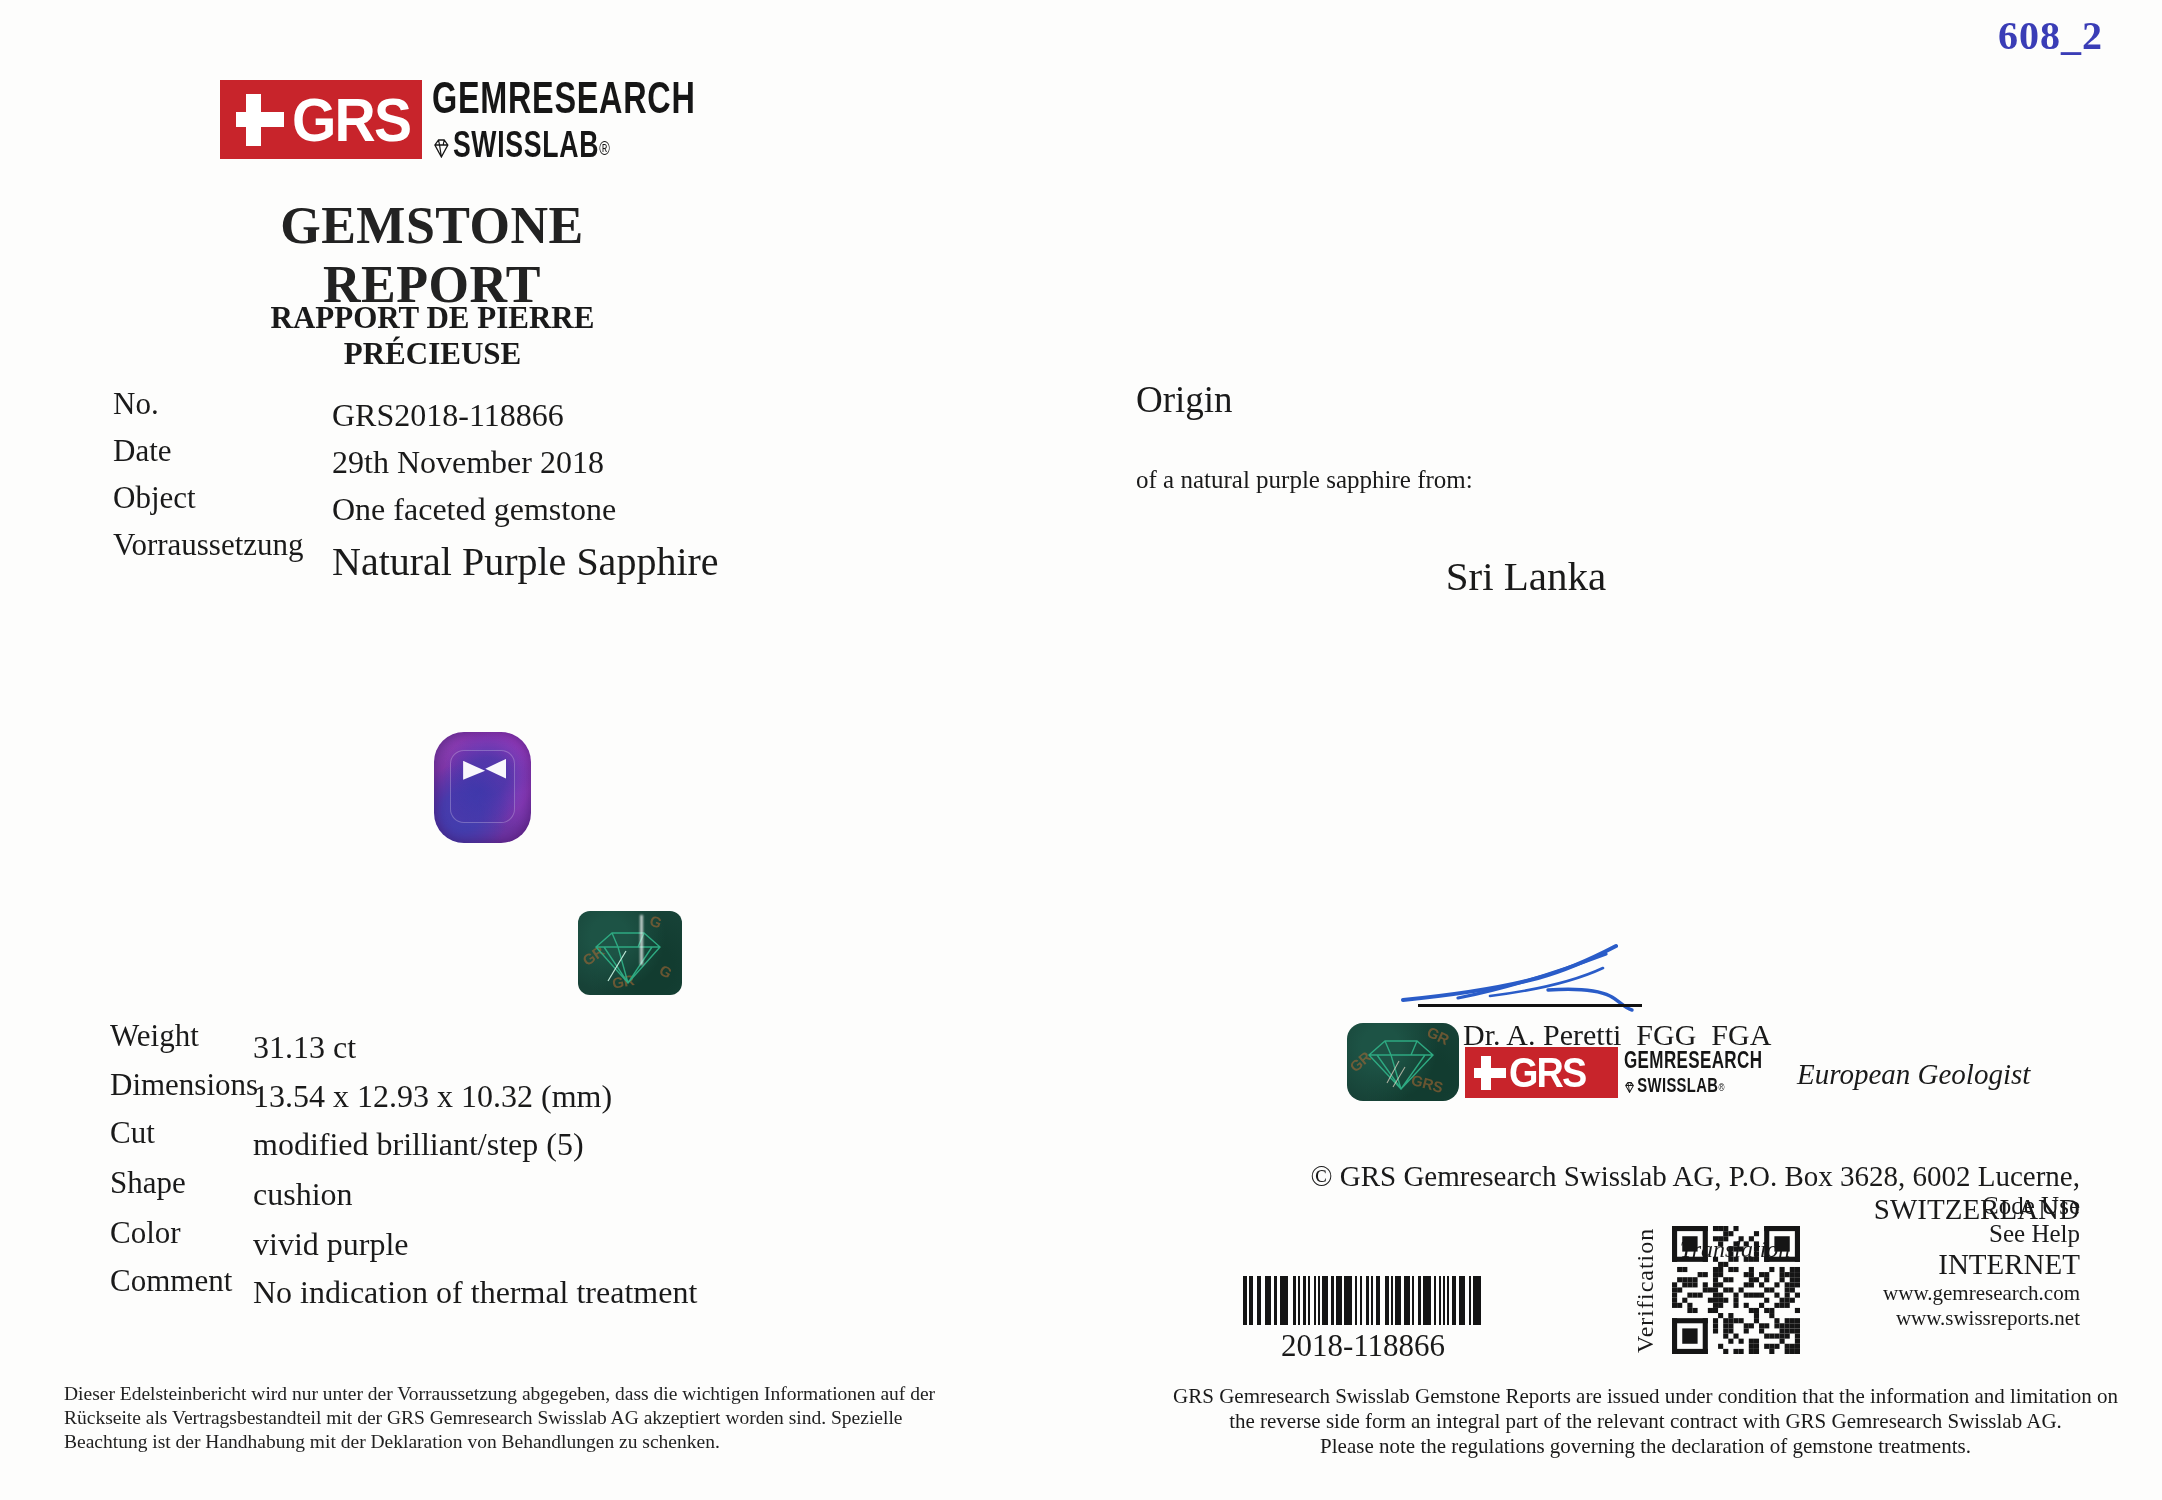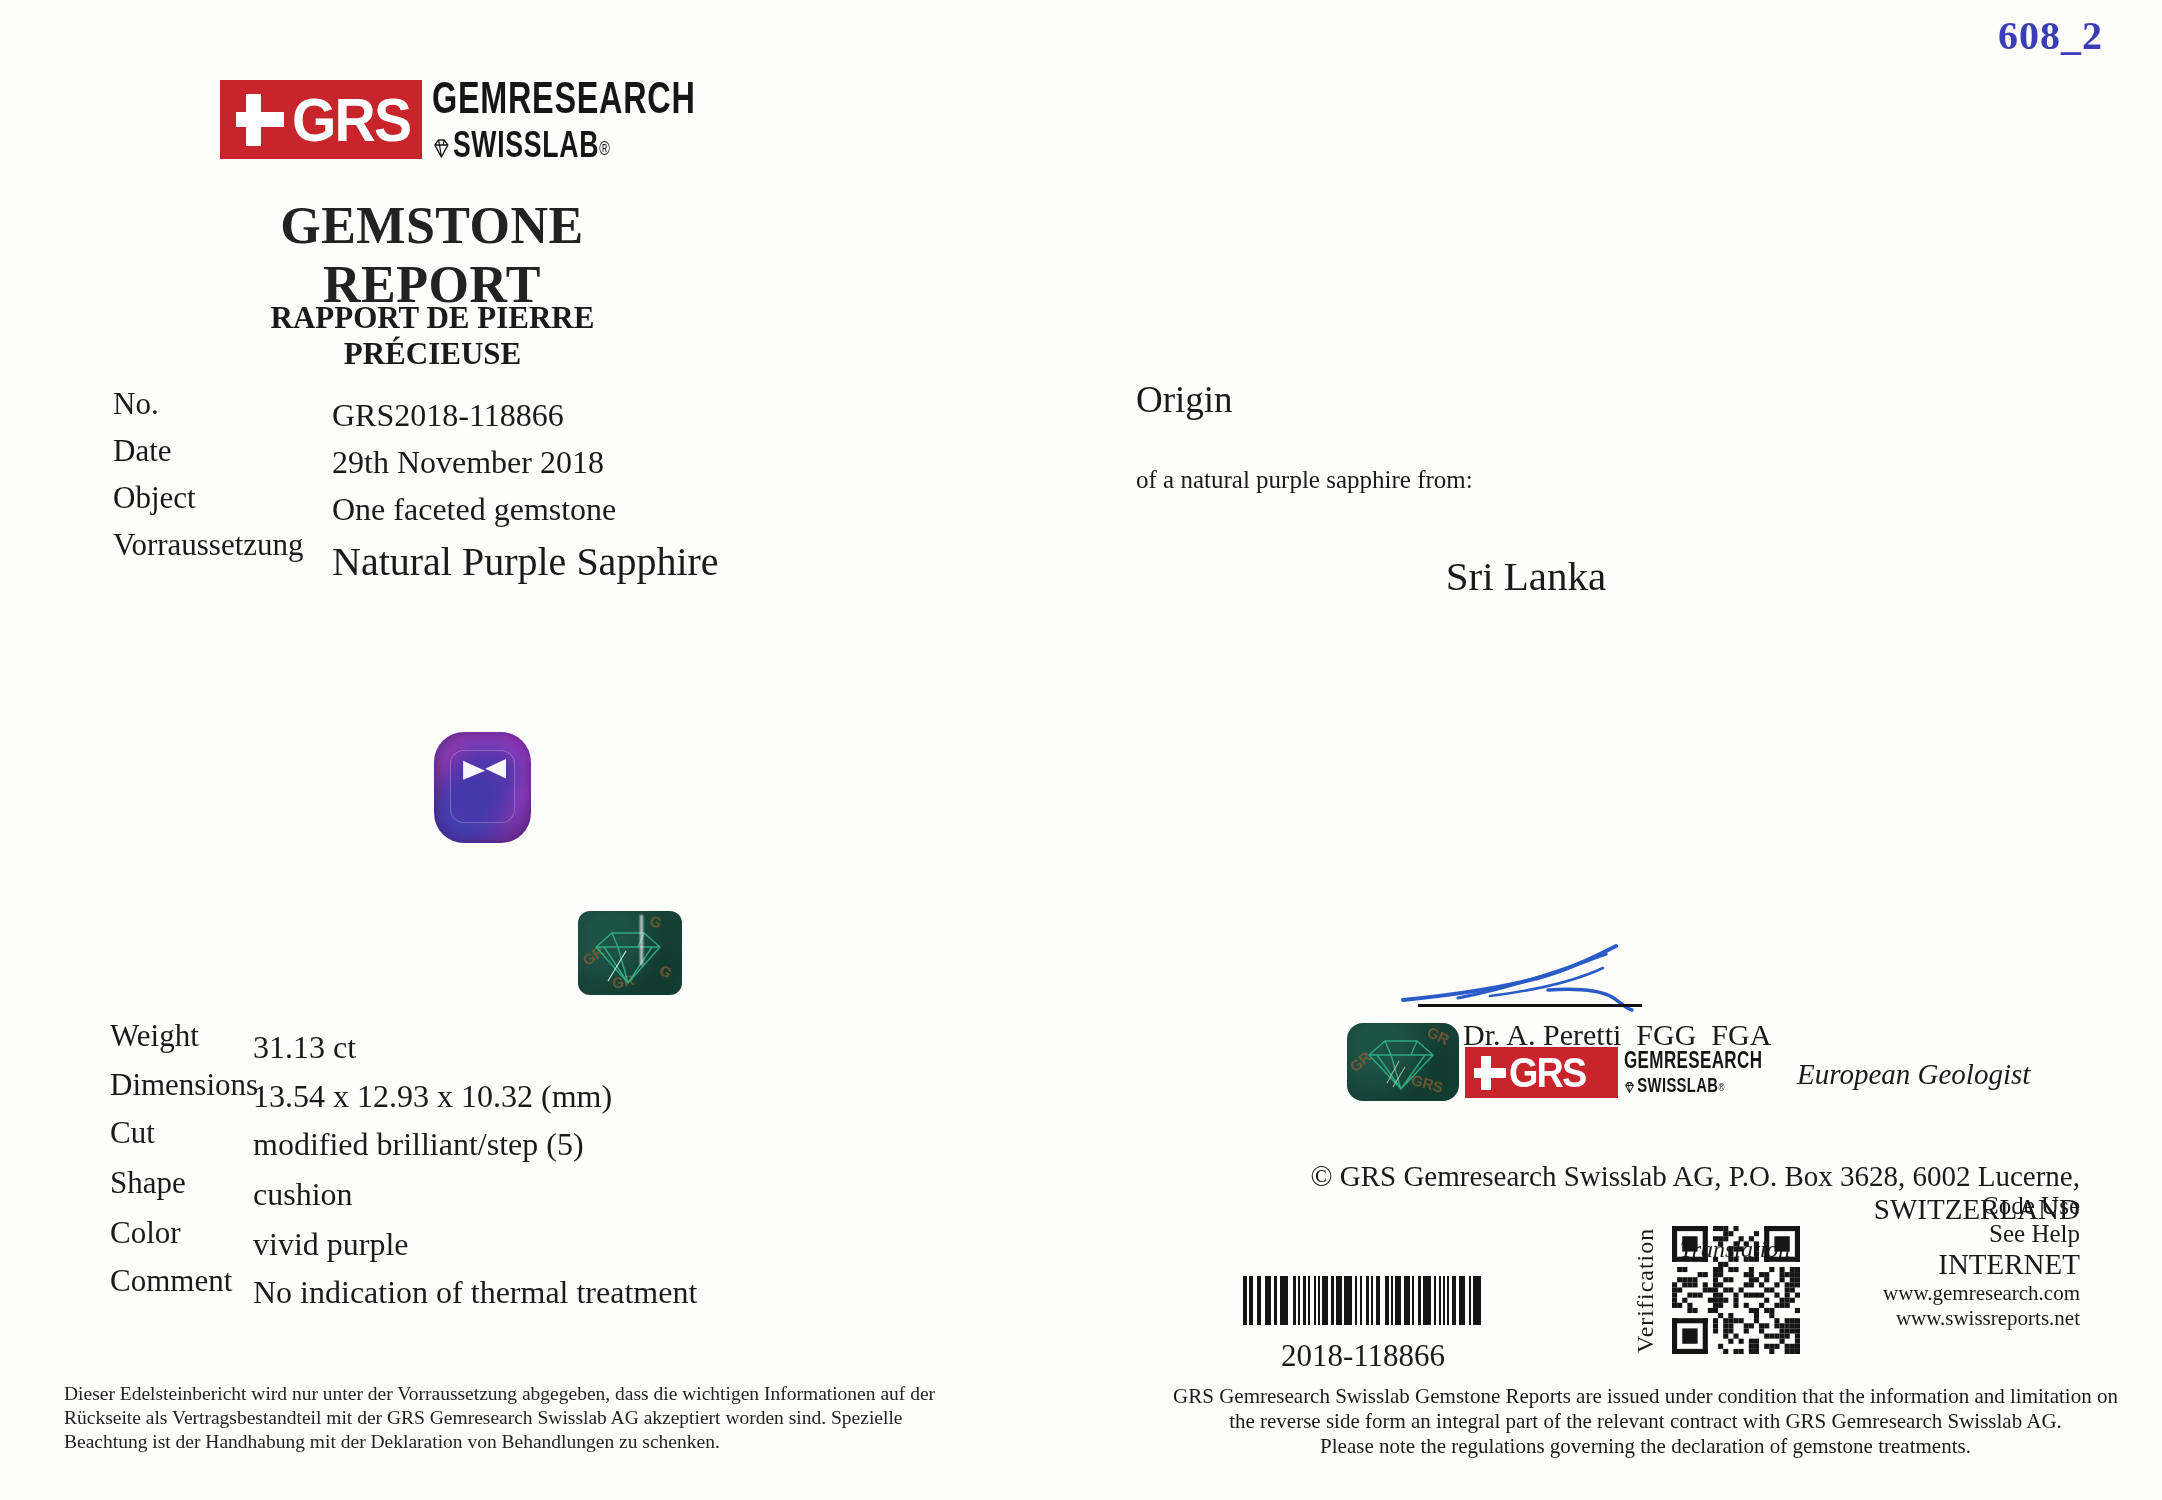--- a/index.html
+++ b/index.html
@@ -100,21 +100,21 @@
   #origin-country { left:1301px; top:552px; width:450px; text-align:center; font-size:41px; }
 
   #signature-svg { left:1398px; top:938px; }
   #sig-line { left:1418px; top:1004px; width:224px; height:3px; background:#111; }
   #signatory { left:1463px; top:1018px; font-size:30px; white-space:pre; }
   #sig-title { left:1797px; top:1058px; font-size:29px; font-style:italic; }
   #address { left:1180px; top:1160px; width:900px; text-align:right; font-size:29px; }
 
   
   #barcode { left:1243px; top:1276px; }
-  #barcode-number { left:1243px; top:1328px; width:240px; text-align:center; font-size:31px;margin-top:10px; }
+  #barcode-number { left:1243px; top:1328px; width:240px; text-align:center; font-size:31px; }
   #translation-label { left:1662px; top:1236px; width:146px; text-align:center; font-size:24px;font-style:italic; }
   #qr { left:1672px; top:1226px; }
   #verification-label {
     left:1632px; top:1226px; height:128px; width:26px;
     writing-mode:vertical-rl; transform:rotate(180deg);
     font-size:24px; letter-spacing:1px; text-align:center;
   }
   #code-use-block { left:1830px; top:1192px; width:250px; text-align:right; }
   #code-use-block .l1 { font-size:25px; }
   #code-use-block .l2 { font-size:25px; }

